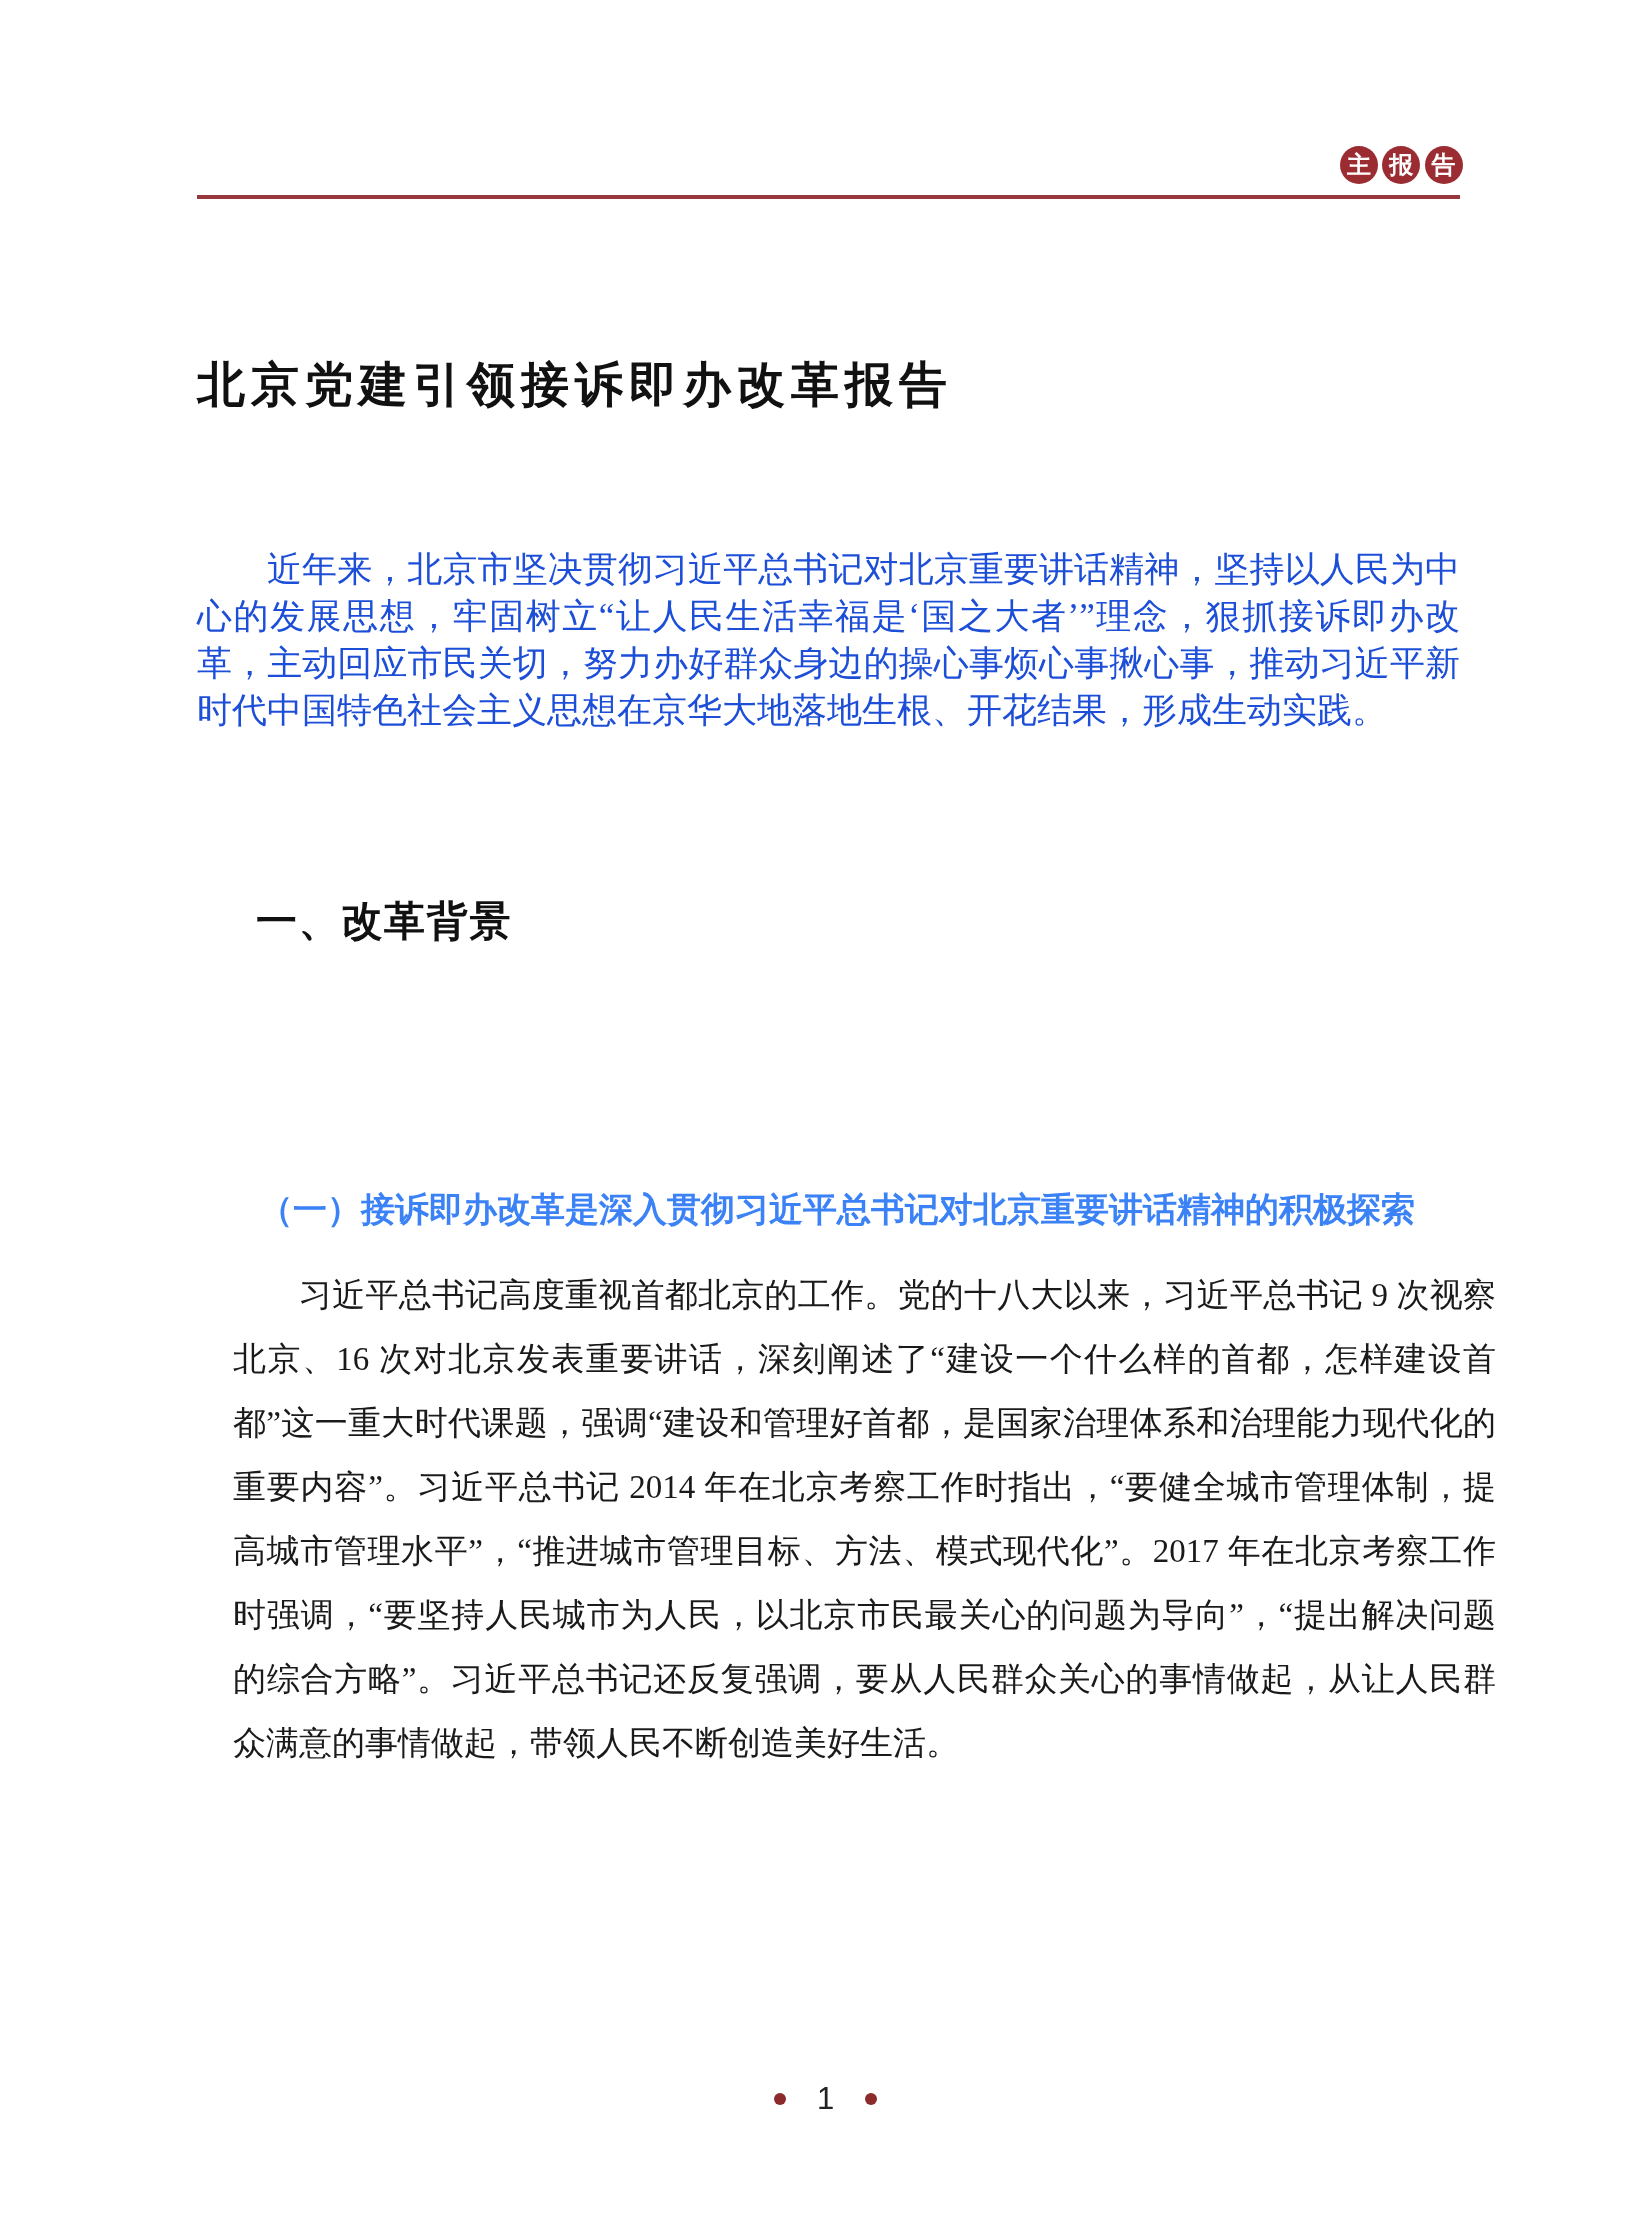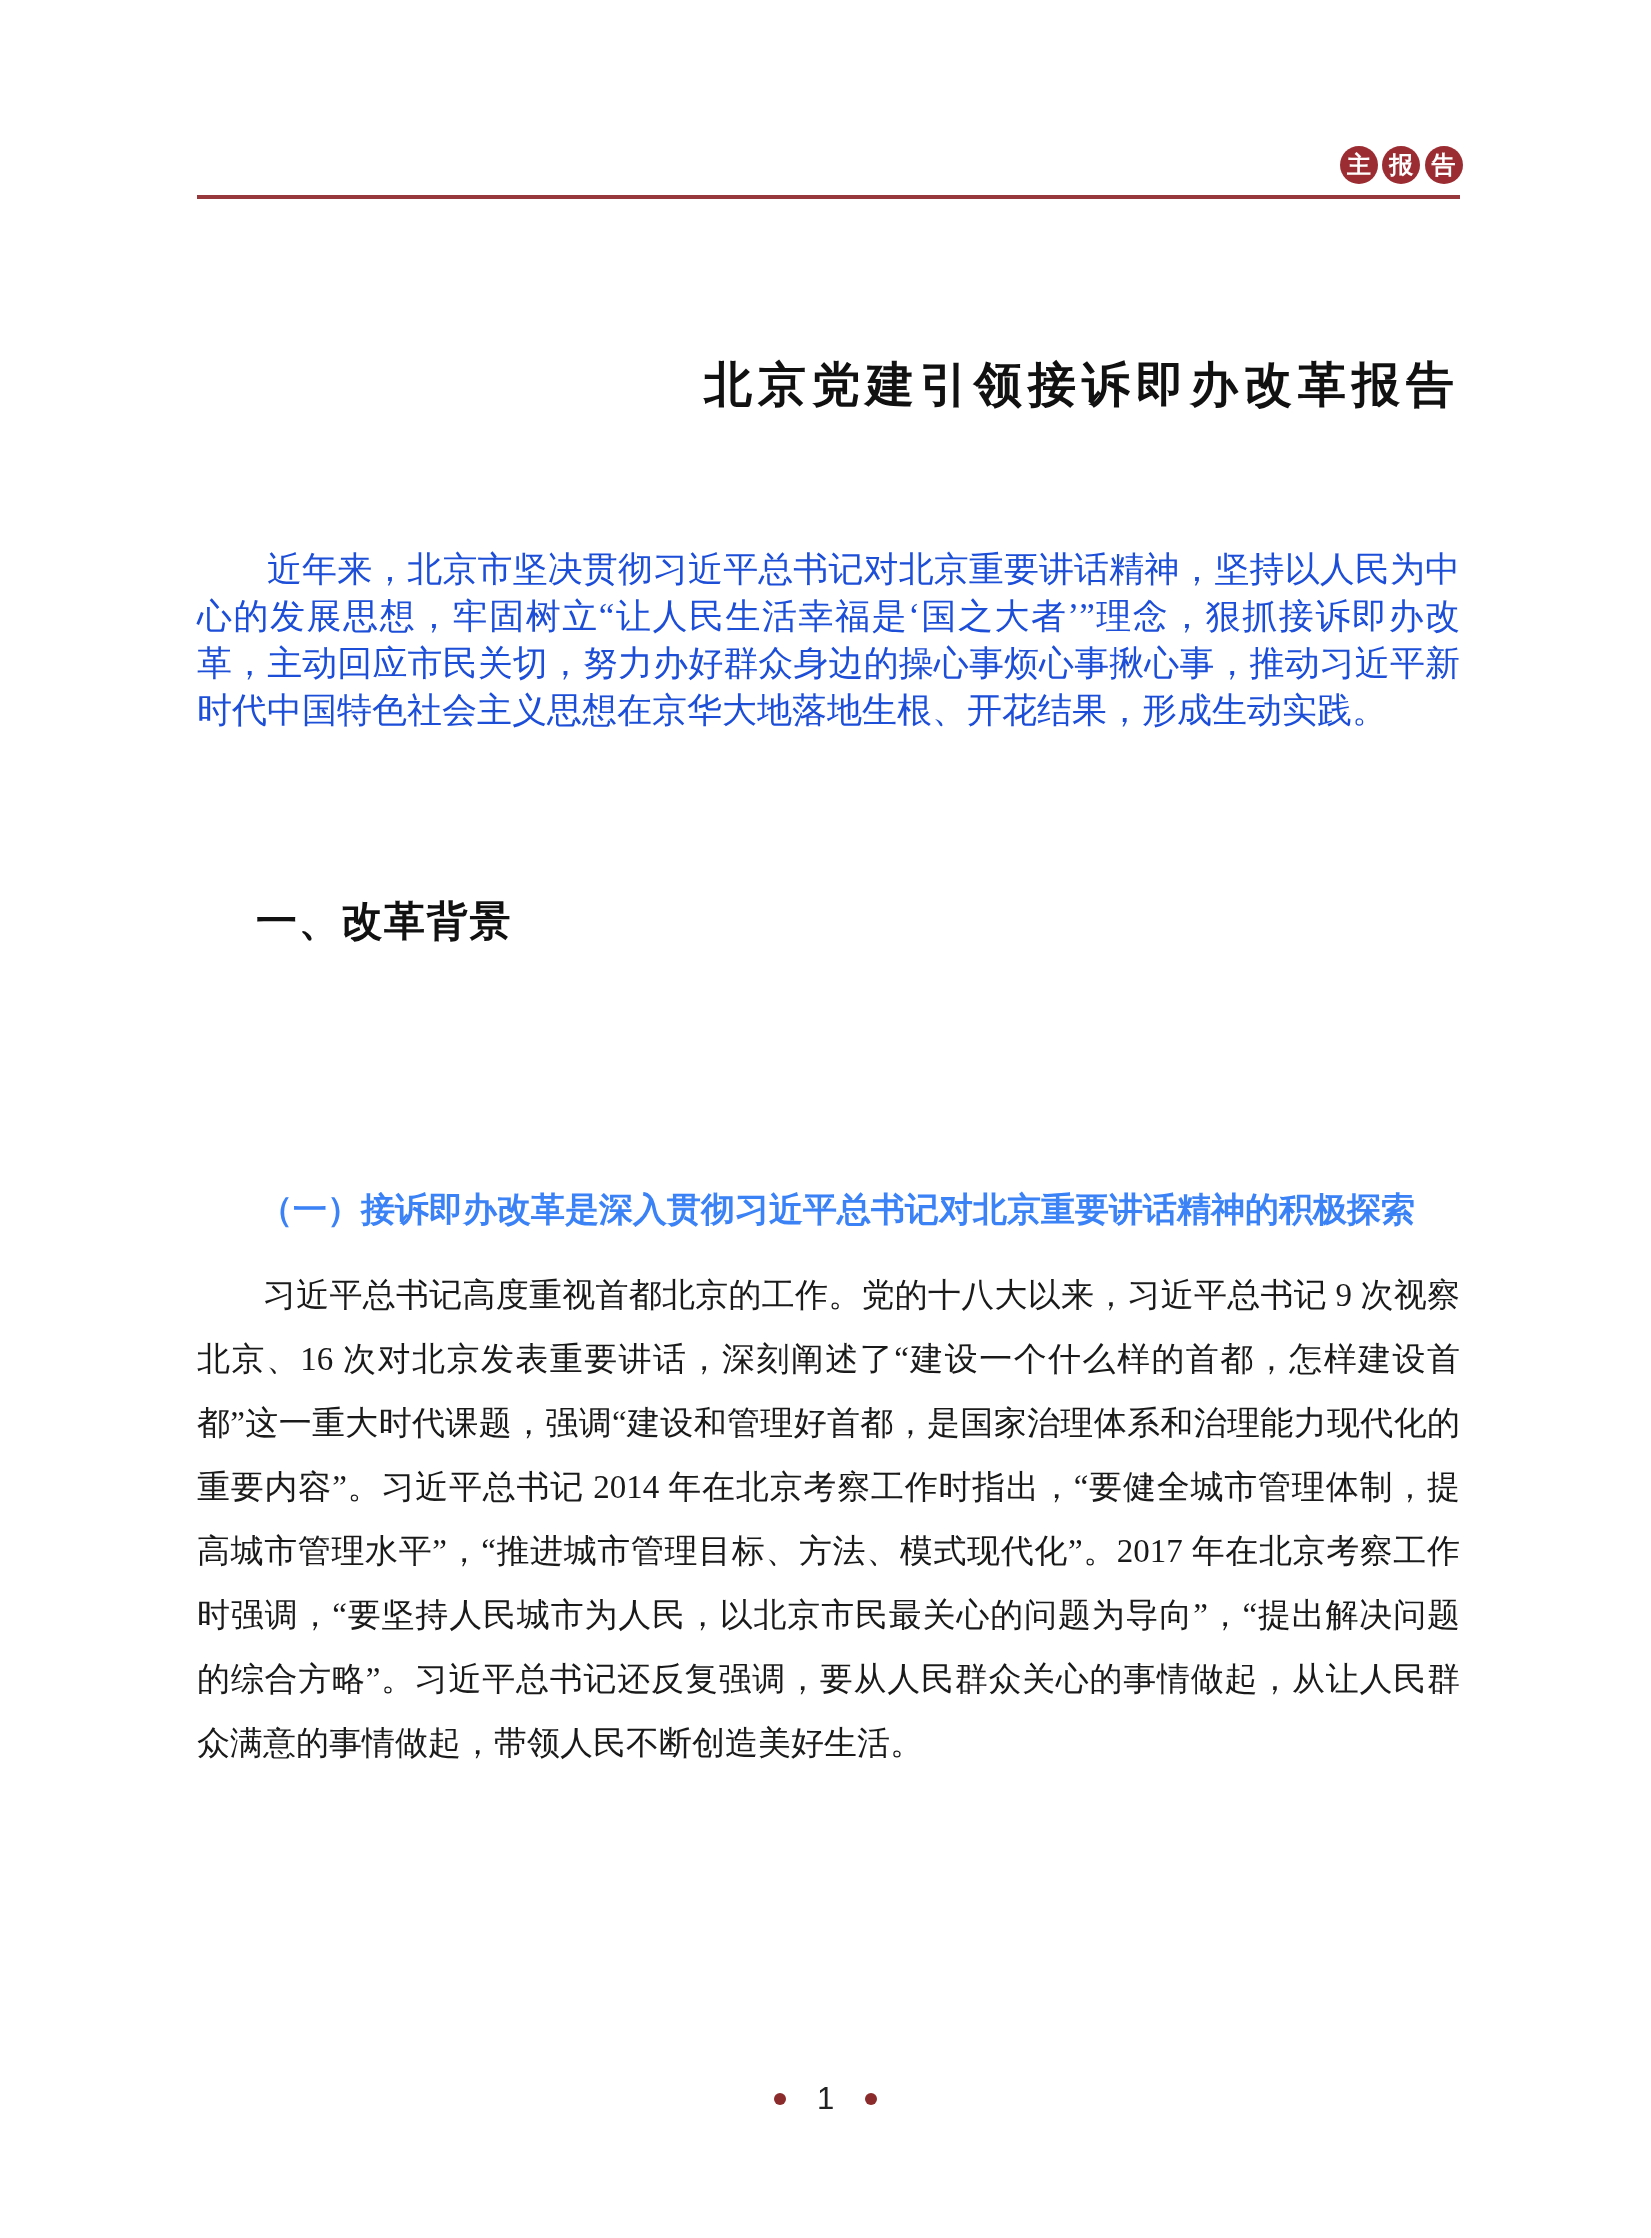--- a/index.html
+++ b/index.html
@@ -41,21 +41,21 @@
     height: 4.3px;
     background: #96383c;
   }
 
   
   .doc-title {
     position: absolute;
     top: 321px;
     left: 197px;
     width: 1263px;
-    text-align: right;
+    text-align: left;
     font-family: "Liberation Sans", "DejaVu Sans", sans-serif;
     font-weight: 700;
     font-size: 48px;
     letter-spacing: 6px;
     color: #111111;
     white-space: nowrap;
   }
 
   
   .textblock {
@@ -97,20 +97,21 @@
     font-weight: 700;
     font-size: 34px;
     color: #3b82f6;
     white-space: nowrap;
   }
   .para-2 {
     top: 1230px;
     font-size: 33px;
     line-height: 64px;
     text-indent: 2em;
+    margin-left: 36px;
   }
   .para-3 {
     top: 1747px;
     font-size: 33px;
     line-height: 64px;
     text-indent: 2em;
   }
 
   
   .footer-pageno {

